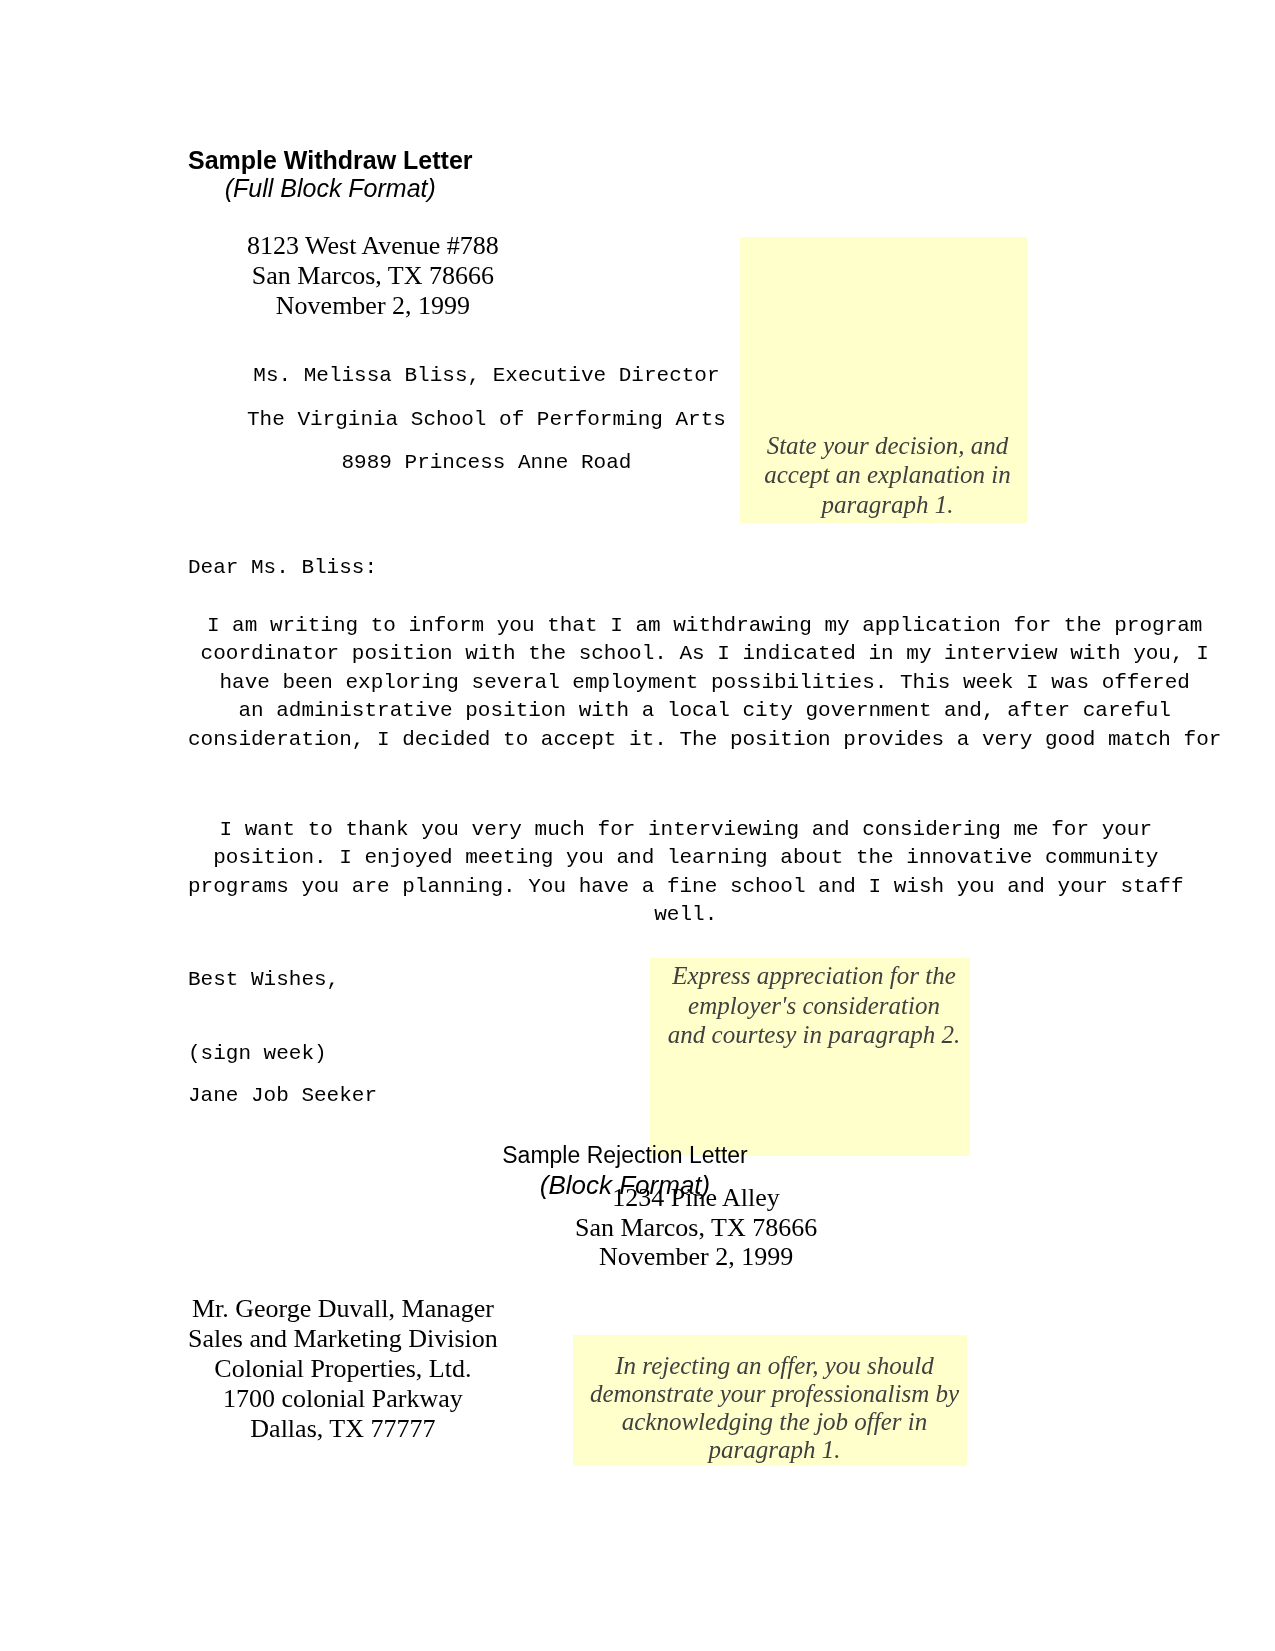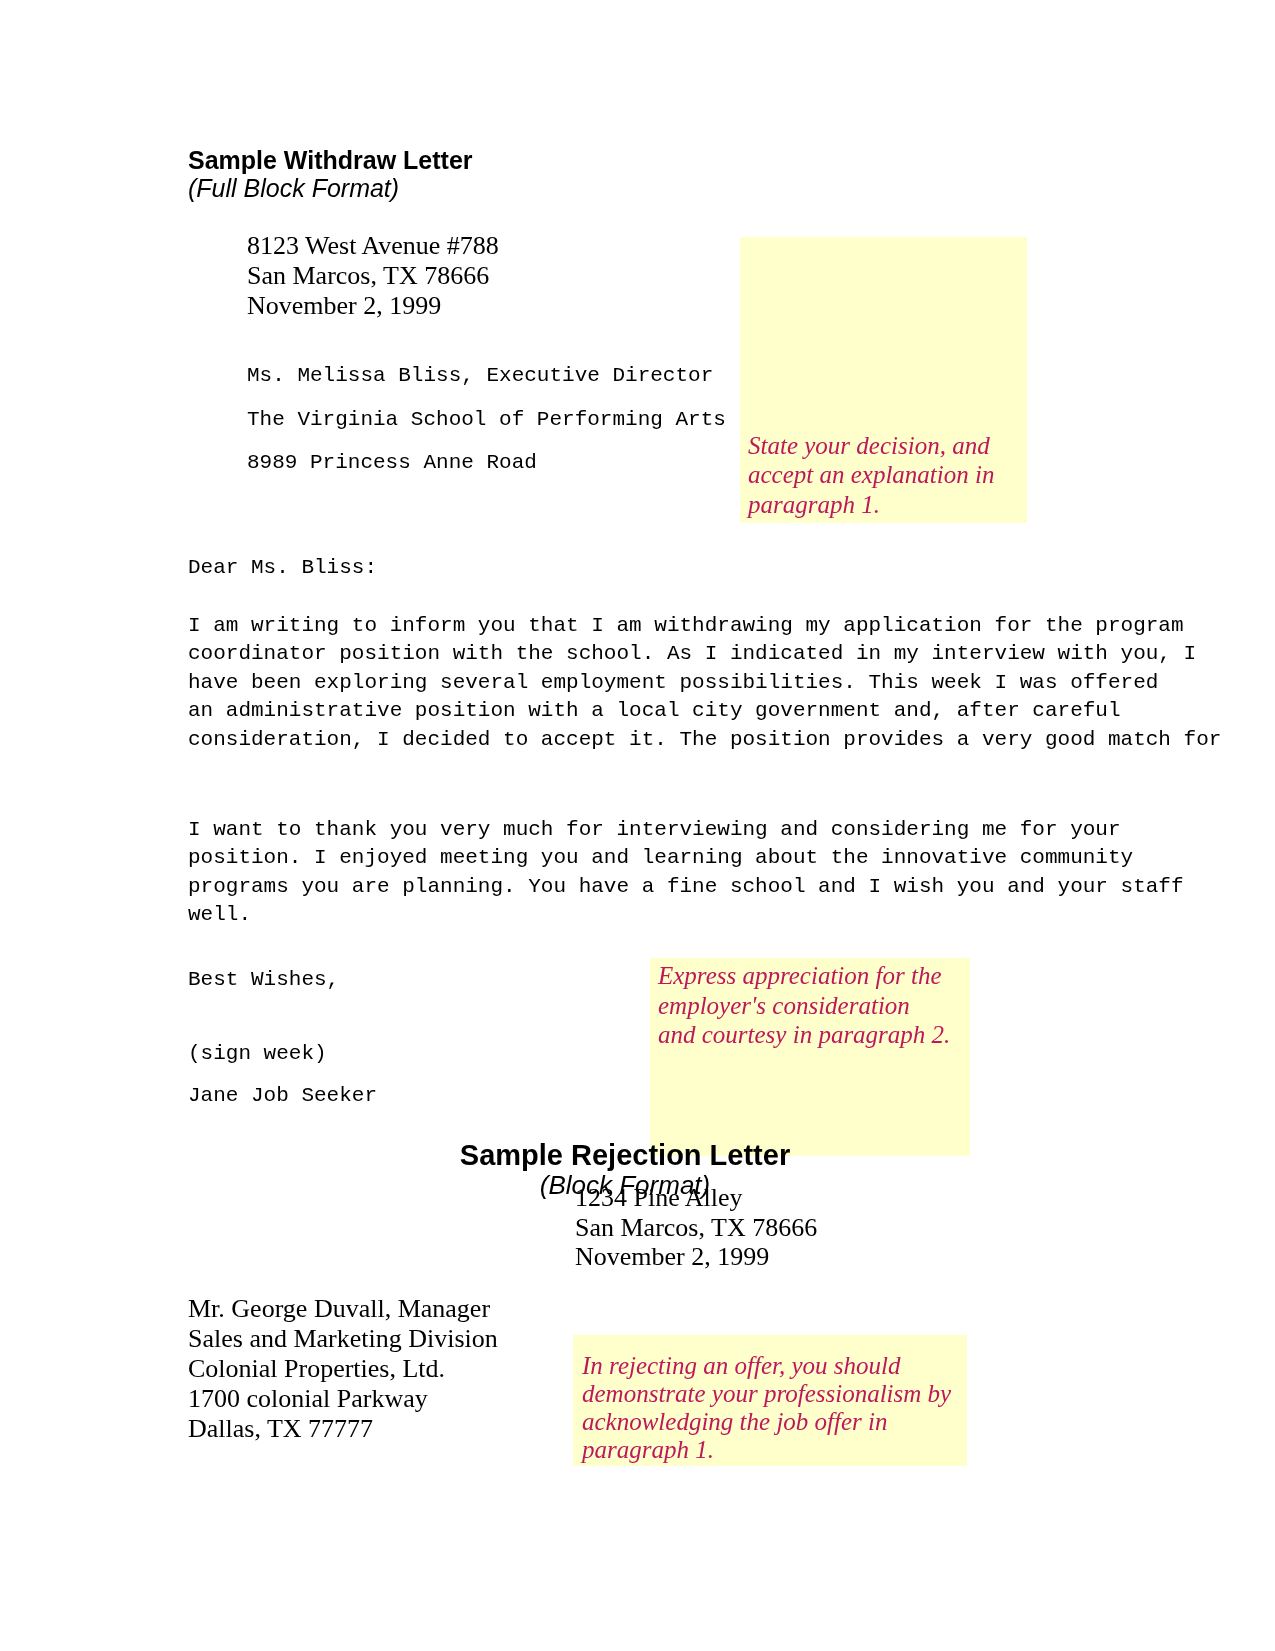--- a/index.html
+++ b/index.html
@@ -4,41 +4,41 @@
 <style>
   html,body{margin:0;padding:0;background:#ffffff;}
   .page{
     position:relative;
     width:1275px;height:1651px;
     background:#ffffff;
     font-family:"Liberation Sans", sans-serif;
     color:#000000;
     overflow:hidden;
   }
-  .abs{position:absolute;}
+  .abs{position:absolute;text-align:center;}
   .sans{font-family:Liberation Mono, monospace;font-size:21px;line-height:28.4px;white-space:nowrap;}
   .serif{font-family:"Liberation Serif", serif;font-size:26px;line-height:30px;white-space:nowrap;}
   .title-main{font-weight:bold;font-size:25px;line-height:28px;}
   .title-sub{font-style:italic;font-size:25px;line-height:28px;}
   .recipient-line{line-height:43.5px;}
   .callout{
     background:#ffffcc;
     font-family:"Liberation Serif", serif;
     font-style:italic;
     font-size:25px;
-    color:#be185d;
+    color:#404040;
     overflow:hidden;
     box-sizing:border-box;
   }
   .callout .c-line{line-height:29.5px;white-space:nowrap;}
   .callout-bottom{display:flex;flex-direction:column;justify-content:flex-end;padding:0 0 4px 8px;}
   .callout-top{padding:3px 0 0 8px;}
   .callout-mid{padding:17px 0 14px 9px;}
   .heading2-wrap{left:0;top:1140px;width:1250px;text-align:center;}
-  .heading2-main{font-weight:bold;font-size:29px;line-height:30px;}
+  .heading2-main{font-weight:normal;font-size:23px;line-height:30px;}
   .heading2-sub{font-style:italic;font-size:26px;line-height:30px;}
 </style>
 </head>
 <body>
 
 <div class="page">
 
   <div class="abs" style="left:188px;top:146px;">
     <div class="title-main">Sample Withdraw Letter</div>
     <div class="title-sub">(Full Block Format)</div>

